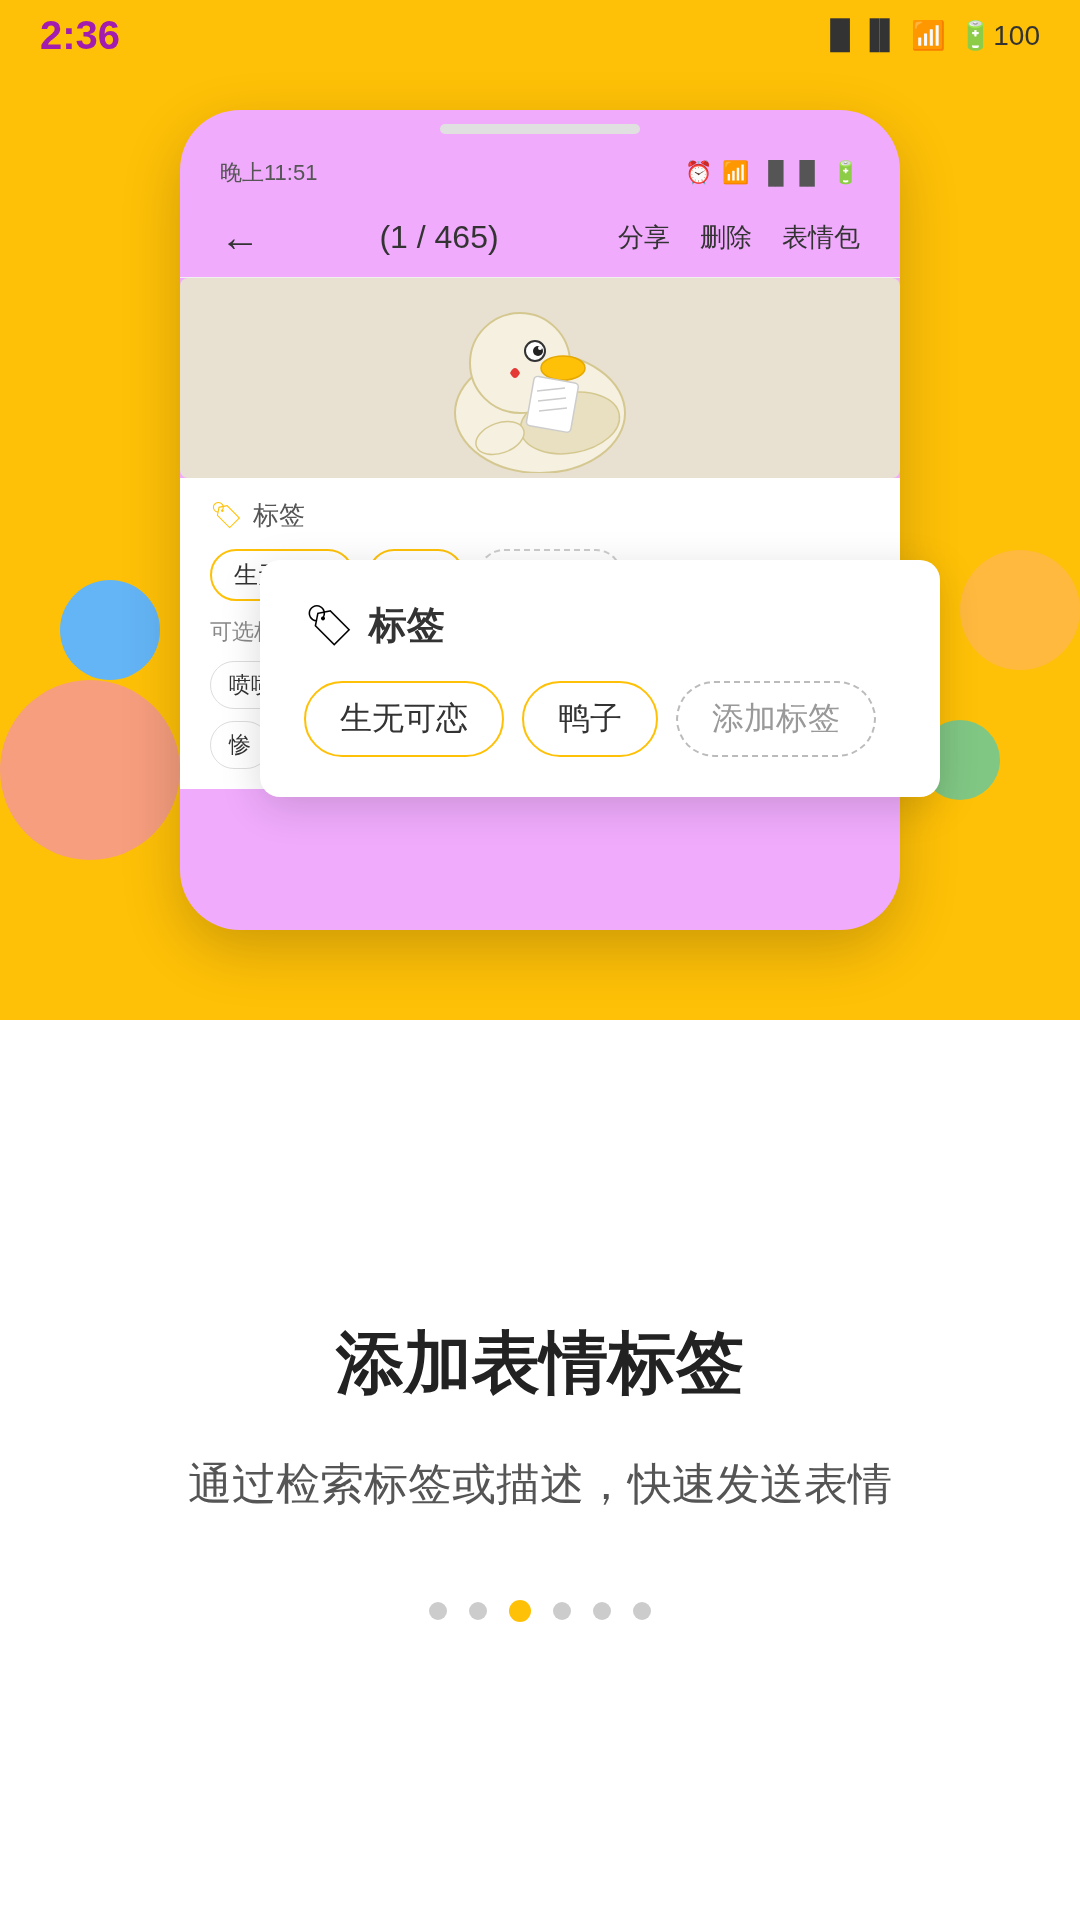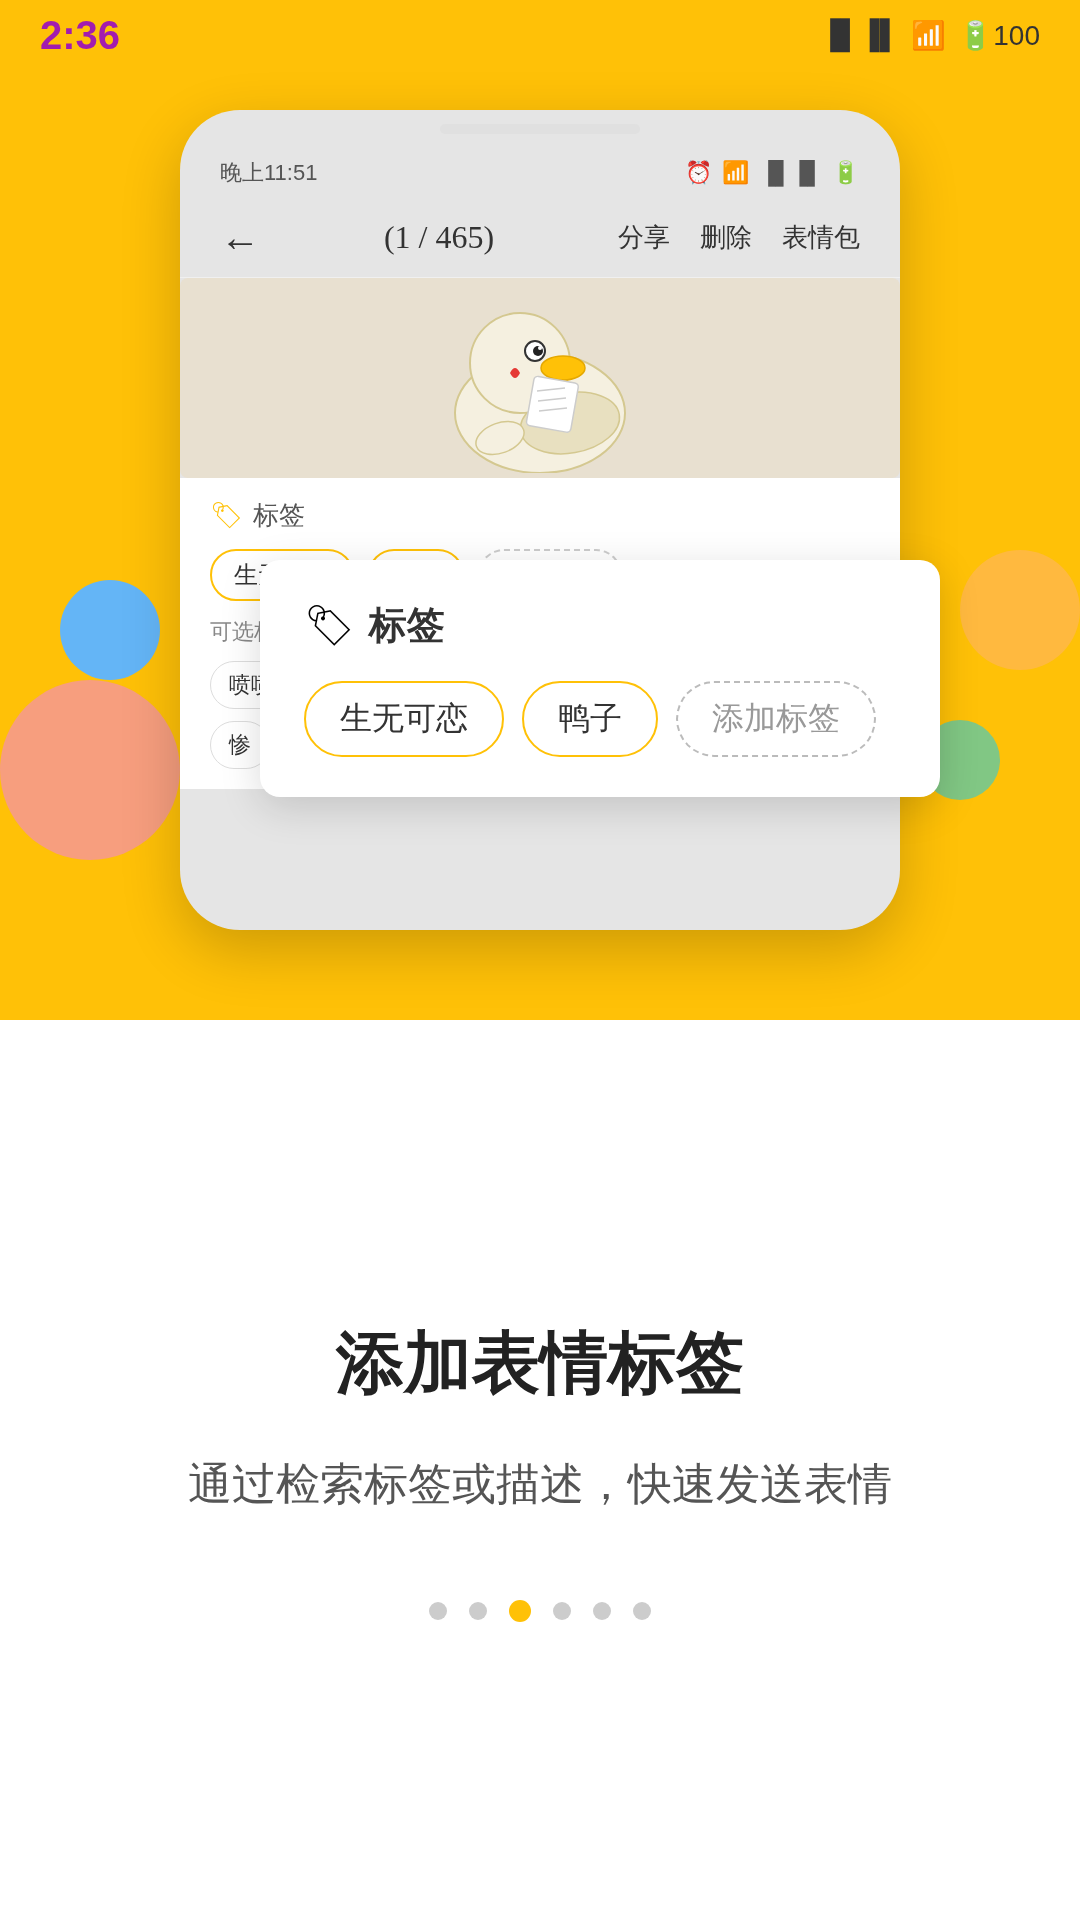--- a/index.html
+++ b/index.html
@@ -89,21 +89,21 @@
     .phone-mockup-wrapper {
       position: absolute;
       top: 110px;
       left: 50%;
       transform: translateX(-50%);
       width: 720px;
       z-index: 10;
     }
 
     .phone-mockup {
-      background: #e5e5e5;
+      background: #f0abfc;
       border-radius: 60px;
       overflow: hidden;
       box-shadow: 0 20px 60px rgba(0,0,0,0.2);
       width: 720px;
       height: 820px;
       position: relative;
     }
 
     .phone-notch-bar {
       height: 10px;
@@ -143,21 +143,20 @@
 
     .header-back {
       font-size: 40px;
       color: #333;
       cursor: pointer;
     }
 
     .header-title {
       font-size: 32px;
       color: #333;
-      font-family: Liberation Serif, serif;
     }
 
     .header-actions {
       display: flex;
       gap: 30px;
     }
 
     .header-action-btn {
       font-size: 26px;
       color: #333;

